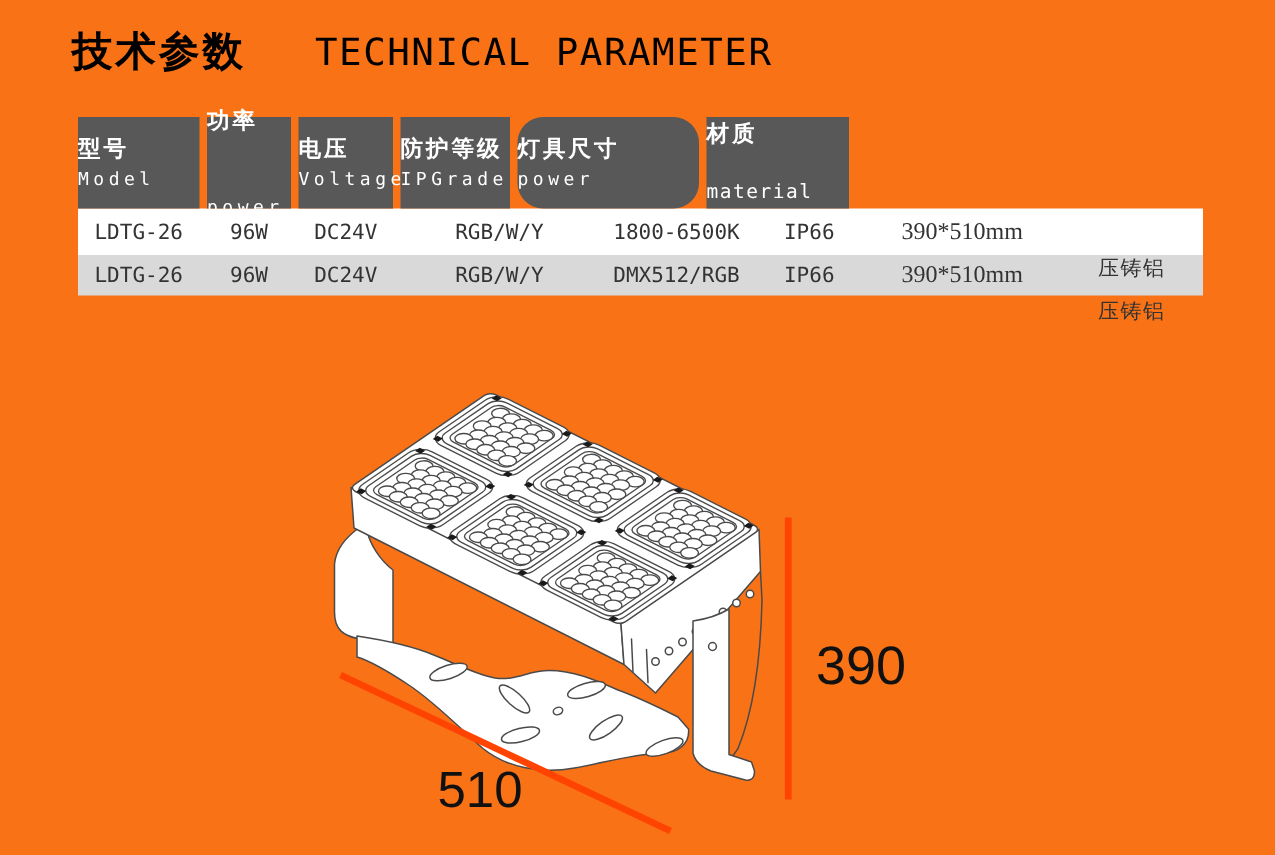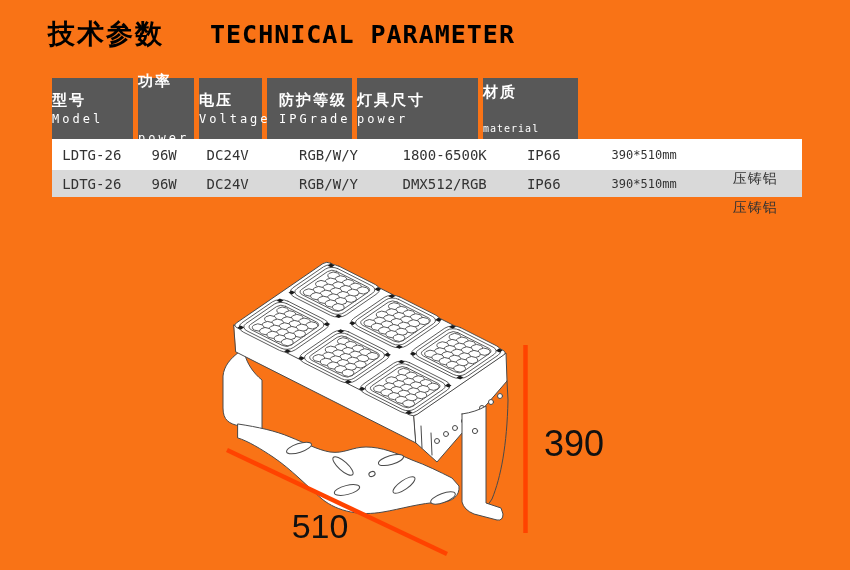--- a/index.html
+++ b/index.html
@@ -1,41 +1,41 @@
 <!DOCTYPE html>
 <html><head>
 <meta charset="utf-8">
 <style>
   html,body{margin:0;padding:0;background:#ffffff;}
   .page{position:relative;width:850px;height:570px;background:#f97316;overflow:hidden;
         font-family:"Liberation Sans",sans-serif;}
   
   .titlebar{position:absolute;left:48px;top:16px;display:flex;align-items:baseline;gap:46px;}
   .title-cn{font-size:27px;font-weight:700;color:#000;letter-spacing:2px;}
-  .title-en{font-size:25px;font-weight:700;color:#000;letter-spacing:1px;
+  .title-en{font-size:25px;font-weight:400;color:#000;letter-spacing:1px;
             font-family:"DejaVu Sans Mono","Liberation Mono",monospace;}
   
   .spec-table{position:absolute;left:52px;top:78px;width:750px;}
   .hdr-row{display:flex;gap:5px;height:61px;}
   .hdr-cell{background:#585858;color:#fff;display:flex;flex-direction:column;
             justify-content:center;line-height:1.35;}
   .hdr-cn{font-size:15px;font-weight:700;letter-spacing:2px;white-space:nowrap;}
   .hdr-en{font-size:12px;letter-spacing:3px;white-space:nowrap;
           font-family:"DejaVu Sans Mono","Liberation Mono",monospace;}
-  .hdr-en.small{font-size:10px;letter-spacing:1px;}
+  .hdr-en.small{font-size:13px;letter-spacing:1px;}
   .data-row{display:flex;gap:5px;align-items:center;justify-content:center;}
   .data-row.r1{height:31px;background:#ffffff;}
   .data-row.r2{height:27px;background:#d9d9d9;}
   .data-cell{text-align:center;color:#333;font-size:14px;white-space:nowrap;
              font-family:"DejaVu Sans Mono","Liberation Mono",monospace;}
   .data-cell.cjk{font-family:"Liberation Sans",sans-serif;letter-spacing:1px;margin-top:48px;}
-  .data-cell.smaller{font-size:12px;}
+  .data-cell.smaller{font-size:16px;font-family:Liberation Serif, serif;}
   
   .c0{width:81px;} .c1{width:56px;gap:38px;} .c2{width:63px;} .c3{width:132px;}
-  .c4{width:94px;} .c5{width:73px;padding-left:12px;} .c6{width:121px;} .c7{width:95px;gap:20px;}
+  .c4{width:94px;} .c5{width:73px;} .c6{width:121px;border-radius:17px;} .c7{width:95px;gap:20px;}
   .drawing{position:absolute;left:0;top:0;}
 </style>
 </head>
 <body>
 
 <div class="page">
 
   <div class="titlebar">
     <span class="title-cn">技术参数</span>
     <span class="title-en">TECHNICAL PARAMETER</span>

